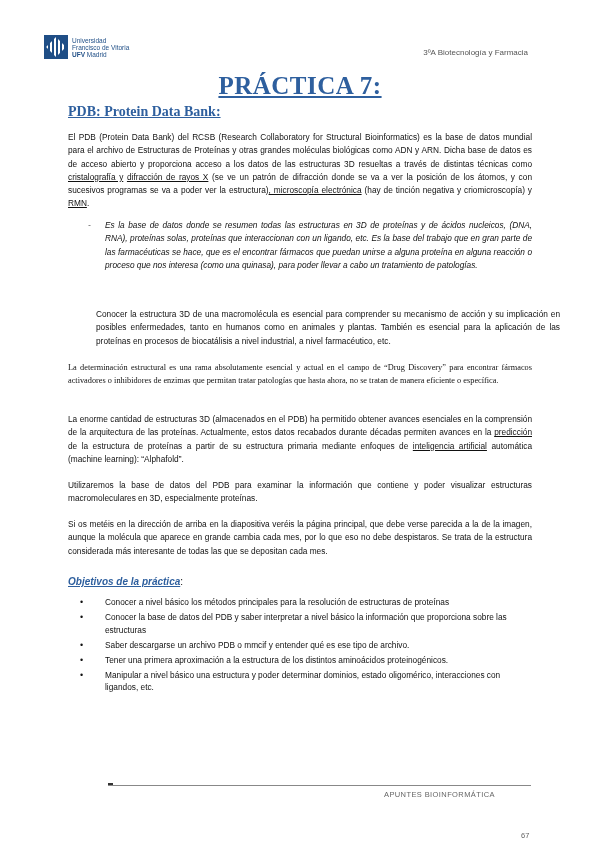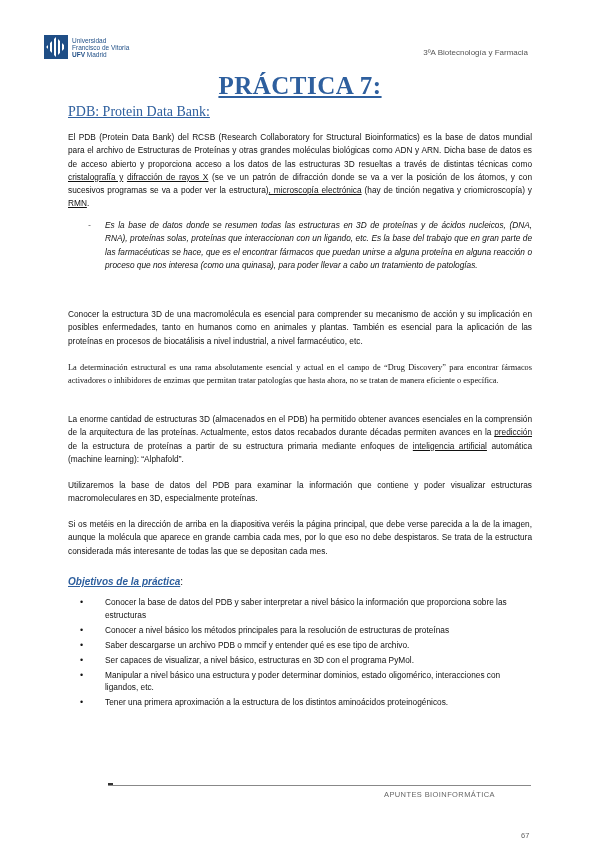--- a/index.html
+++ b/index.html
@@ -9,21 +9,21 @@
   .logo-mark { width:24px; height:24px; background:#1f4e86; position:relative; }
   .logo-mark::before { content:""; position:absolute; left:5px; top:5px; width:14px; height:14px;
          background:repeating-linear-gradient(45deg,#fff 0 2px,#1f4e86 2px 4px); transform:rotate(45deg); }
   .logo-text { margin-left:4px; font-size:6.5px; line-height:7px; color:#1f4e86; }
   .logo-text b { font-weight:bold; }
   .header-right { position:absolute; right:72px; top:48px; font-size:8px; color:#555; }
   .title { position:absolute; left:0; width:600px; top:72px; text-align:center;
            font-family:"Liberation Serif", serif; font-weight:bold; font-size:25px;
            color:#2e5f9e; text-decoration:underline; letter-spacing:0.5px; }
   .subtitle { position:absolute; left:68px; top:104px; font-family:"Liberation Serif", serif;
-           font-weight:normal; font-size:14px; color:#2e5f9e; text-decoration:underline; }
+           font-weight:bold; font-size:14px; color:#2e5f9e; text-decoration:underline; }
   .para { position:absolute; left:68px; width:464px; font-size:8.3px; line-height:13.3px;
           text-align:justify; color:#111; }
   .para u { }
   .italic-block { position:absolute; left:90px; width:442px; font-size:8.3px; line-height:13.3px;
           font-style:italic; text-align:justify; }
   .italic-block .dash { position:absolute; left:-2px; top:0; }
   .italic-block .body { margin-left:15px; }
   .obj-title { position:absolute; left:68px; top:576px; font-size:10px; font-style:italic;
           font-weight:bold; color:#2e5f9e; }
   .obj-title span.u { text-decoration:underline; }
@@ -55,37 +55,36 @@
 <div class="title">PRÁCTICA 7:</div>
 <div class="subtitle">PDB: Protein Data Bank:</div>
 
 <div class="para" style="top:131px;"><span>El PDB (Protein Data Bank) del RCSB (Research Collaboratory for Structural Bioinformatics) es la base de datos mundial para el archivo de Estructuras de Proteínas y otras grandes moléculas biológicas como ADN y ARN. Dicha base de datos es de acceso abierto y proporciona acceso a los datos de las estructuras 3D resueltas a través de distintas técnicas como </span><u>cristalografía y</u><span> </span><u>difracción de rayos X</u><span> (se ve un patrón de difracción donde se va a ver la posición de los átomos, y con sucesivos programas se va a poder ver la estructura)</span><u>, microscopía electrónica</u><span> (hay de tinción negativa y criomicroscopía) y </span><u>RMN</u><span>.</span></div>
 
 <div class="italic-block" style="top:219px;">
   <span class="dash">-</span>
   <div class="body">Es la base de datos donde se resumen todas las estructuras en 3D de proteínas y de ácidos nucleicos, (DNA, RNA), proteínas solas, proteínas que interaccionan con un ligando, etc. Es la base del trabajo que en gran parte de las farmacéuticas se hace, que es el encontrar fármacos que puedan unirse a alguna proteína en alguna reacción o proceso que nos interesa (como una quinasa), para poder llevar a cabo un tratamiento de patologías.</div>
 </div>
 
-<div class="para" style="top:308px;">Conocer la estructura 3D de una macromolécula es esencial para comprender su mecanismo de acción y su implicación en posibles enfermedades, tanto en humanos como en animales y plantas. También es esencial para la aplicación de las proteínas en procesos de biocatálisis a nivel industrial, a nivel farmacéutico, etc.</div>
+<div class="para" style="top:308px;margin-left:28px;">Conocer la estructura 3D de una macromolécula es esencial para comprender su mecanismo de acción y su implicación en posibles enfermedades, tanto en humanos como en animales y plantas. También es esencial para la aplicación de las proteínas en procesos de biocatálisis a nivel industrial, a nivel farmacéutico, etc.</div>
 
 <div class="para" style="top:361px;font-family:Liberation Serif, serif;">La determinación estructural es una rama absolutamente esencial y actual en el campo de “Drug Discovery” para encontrar fármacos activadores o inhibidores de enzimas que permitan tratar patologías que hasta ahora, no se tratan de manera eficiente o específica.</div>
 
 <div class="para" style="top:413px;"><span>La enorme cantidad de estructuras 3D (almacenados en el PDB) ha permitido obtener avances esenciales en la comprensión de la arquitectura de las proteínas. Actualmente, estos datos recabados durante décadas permiten avances en la </span><u>predicción</u><span> de la estructura de proteínas a partir de su estructura primaria mediante enfoques de </span><u>inteligencia artificial</u><span> automática (machine learning): “Alphafold”.</span></div>
 
 <div class="para" style="top:479px;">Utilizaremos la base de datos del PDB para examinar la información que contiene y poder visualizar estructuras macromoleculares en 3D, especialmente proteínas.</div>
 
 <div class="para" style="top:518px;">Si os metéis en la dirección de arriba en la diapositiva veréis la página principal, que debe verse parecida a la de la imagen, aunque la molécula que aparece en grande cambia cada mes, por lo que eso no debe despistaros. Se trata de la estructura considerada más interesante de todas las que se depositan cada mes.</div>
 
 <div class="obj-title"><span class="u">Objetivos de la práctica</span><span class="colon">:</span></div>
 
 <ul class="objs">
+  <li>Conocer a nivel básico los métodos principales para la resolución de estructuras de proteínas</li>
   <li>Conocer la base de datos del PDB y saber interpretar a nivel básico la información que proporciona sobre las estructuras</li>
-  <li>Conocer a nivel básico los métodos principales para la resolución de estructuras de proteínas</li>
   <li>Saber descargarse un archivo PDB o mmcif y entender qué es ese tipo de archivo.</li>
-  <li>Ser capaces de visualizar, a nivel básico, estructuras en 3D con el programa PyMol.</li>
+  <li>Tener una primera aproximación a la estructura de los distintos aminoácidos proteinogénicos.</li>
   <li>Manipular a nivel básico una estructura y poder determinar dominios, estado oligomérico, interacciones con ligandos, etc.</li>
-  <li>Tener una primera aproximación a la estructura de los distintos aminoácidos proteinogénicos.</li>
 </ul>
 
 <div class="footer-dash"></div>
 <div class="footer-line"></div>
 <div class="footer-text">APUNTES BIOINFORMÁTICA</div>
 <div class="footer-page">67</div>
 
 </body></html>

